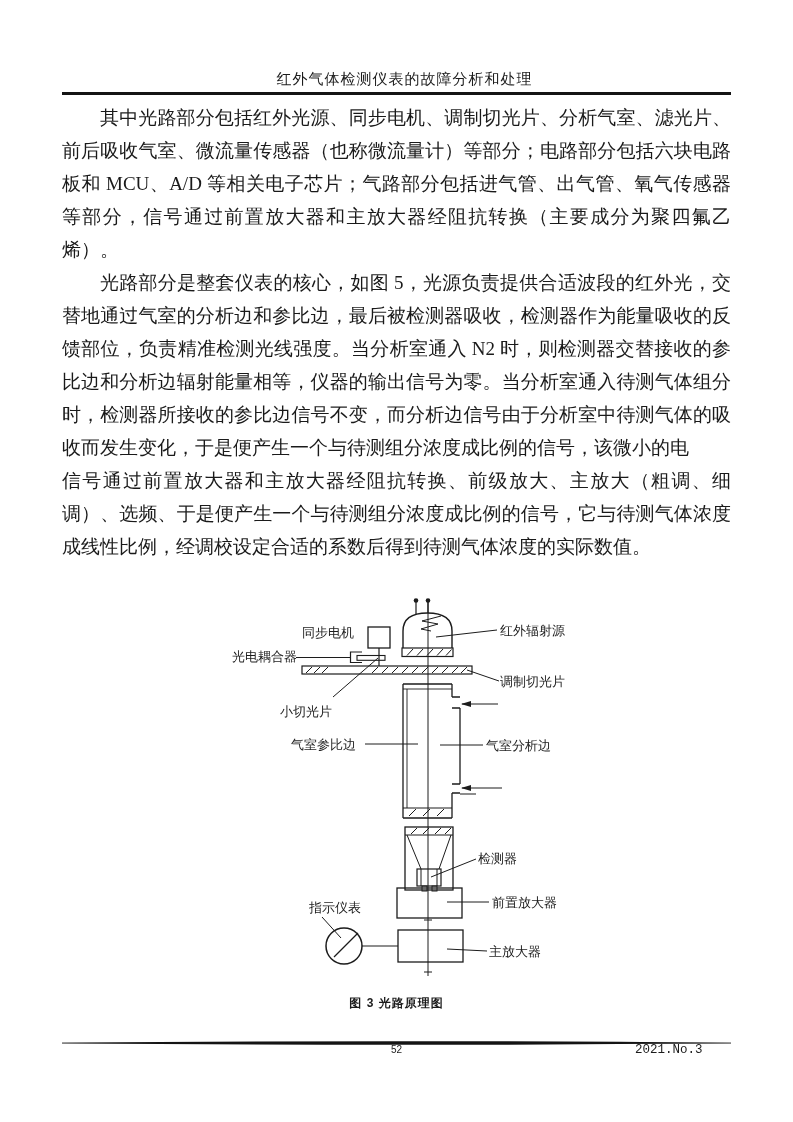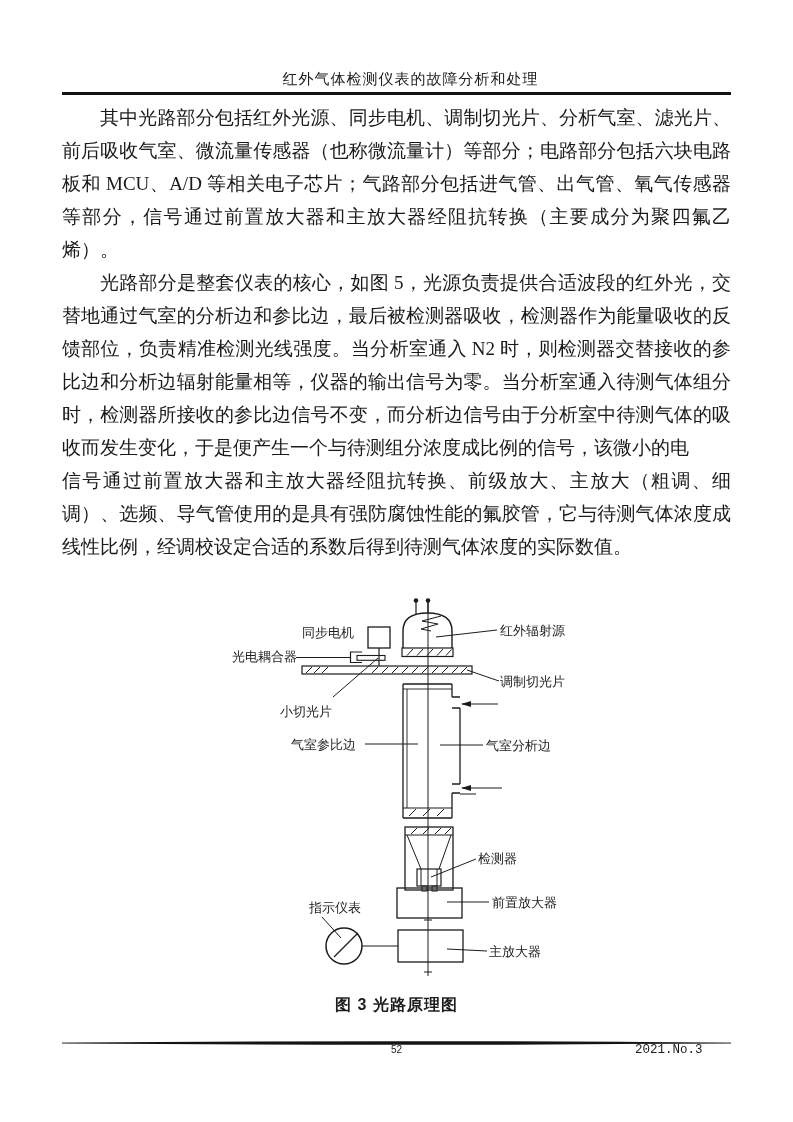--- a/index.html
+++ b/index.html
@@ -6,40 +6,40 @@
   .page{
     position:relative;
     width:793px;height:1122px;
     margin:0 auto;
     background:#ffffff;
     overflow:hidden;
     font-family:"Liberation Serif","DejaVu Serif",serif;
     color:#1c1c1c;
   }
   .header-title{
-    position:absolute;top:70px;left:76px;width:669px;
+    position:absolute;top:70px;left:70px;width:669px;
     text-align:center;font-size:15px;letter-spacing:1px;
     color:#1c1c1c;
   }
   .header-rule{
     position:absolute;top:92px;left:62px;width:669px;height:2.6px;
     background:#141414;
   }
   .body-text{
     position:absolute;top:101px;left:62px;width:669px;
     font-size:19px;line-height:33px;
     text-align:justify;text-align-last:left;
     color:#1a1a1a;
   }
   .body-text p{margin:0;}
   .body-text p.indent{text-indent:2em;}
   .diagram-svg{position:absolute;top:0;left:0;}
   .figure-caption{
     position:absolute;top:995px;left:62px;width:669px;
-    text-align:center;font-size:16px;font-weight:bold;
+    text-align:center;font-size:12px;font-weight:bold;
     font-family:"Liberation Sans","DejaVu Sans",sans-serif;
     color:#1c1c1c;letter-spacing:1px;
   }
   .footer-rule-svg{position:absolute;left:0;top:0;}
   .page-number{
     position:absolute;top:1044px;left:62px;width:669px;
     text-align:center;font-size:10px;
     font-family:"Liberation Sans","DejaVu Sans",sans-serif;
     color:#1c1c1c;
   }
@@ -56,21 +56,21 @@
 <body>
 
 <div class="page">
 
   <div class="header-title">红外气体检测仪表的故障分析和处理</div>
   <div class="header-rule"></div>
 
   <div class="body-text">
     <p class="indent">其中光路部分包括红外光源、同步电机、调制切光片、分析气室、滤光片、前后吸收气室、微流量传感器（也称微流量计）等部分；电路部分包括六块电路板和 MCU、A/D 等相关电子芯片；气路部分包括进气管、出气管、氧气传感器等部分，信号通过前置放大器和主放大器经阻抗转换（主要成分为聚四氟乙烯）。</p>
     <p class="indent">光路部分是整套仪表的核心，如图 5，光源负责提供合适波段的红外光，交替地通过气室的分析边和参比边，最后被检测器吸收，检测器作为能量吸收的反馈部位，负责精准检测光线强度。当分析室通入 N2 时，则检测器交替接收的参比边和分析边辐射能量相等，仪器的输出信号为零。当分析室通入待测气体组分时，检测器所接收的参比边信号不变，而分析边信号由于分析室中待测气体的吸收而发生变化，于是便产生一个与待测组分浓度成比例的信号，该微小的电</p>
-    <p>信号通过前置放大器和主放大器经阻抗转换、前级放大、主放大（粗调、细调）、选频、导气管使用的是具有强防腐蚀性能的氟胶管，它与待测气体浓度成线性比例，经调校设定合适的系数后得到待测气体浓度的实际数值。</p>
+    <p>信号通过前置放大器和主放大器经阻抗转换、前级放大、主放大（粗调、细调）、选频、于是便产生一个与待测组分浓度成比例的信号，它与待测气体浓度成线性比例，经调校设定合适的系数后得到待测气体浓度的实际数值。</p>
   </div>
 
   <svg class="diagram-svg" width="793" height="1122" viewBox="0 0 793 1122">
 
     <g>
       <path class="ln" stroke-width="1" d="M428,602 V976"></path>
       <path class="ln" stroke-width="1" d="M424,920 H432 M424,972 H432"></path>
     </g>
 
     <g>

